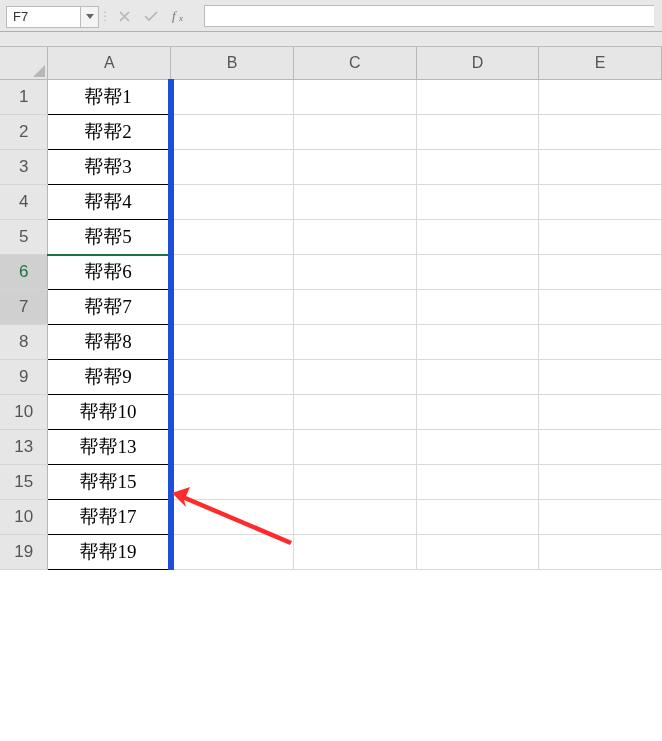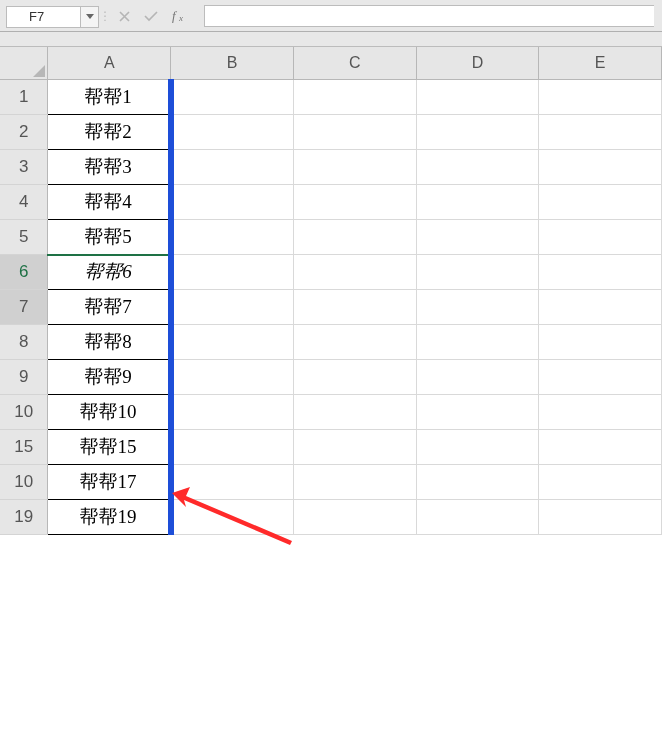--- a/index.html
+++ b/index.html
@@ -30,21 +30,21 @@
     align-items: center;
     height: 23px;
     margin-top: 5px;
   }
   .name-box {
     width: 75px;
     height: 22px;
     background: #ffffff;
     border: 1px solid #bcbcbc;
     box-sizing: border-box;
-    padding: 0 22px;
+    padding: 0 6px;
     font-size: 13px;
     line-height: 20px;
     color: #333;
     text-align: left;
   }
   .name-box-dd {
     width: 18px;
     height: 22px;
     border: 1px solid #bcbcbc;
     border-left: none;
@@ -173,21 +173,20 @@
   tr.hl th.rowhead {
     background: #d0d0d0;
   }
   tr.hl td.cellA {
     background: #ffffff;
   }
 
   
   .sel-top td.cellA {
     border-top: 2px solid #1e7145;
-    font-style: italic;
   }
   .sel-top th.rowhead {
     color: #1e7145;
   }
   .sel-bot td.cellA {
   }
 
   
   .arrow-annot {
     position: absolute;
@@ -320,20 +319,28 @@
     </tr>
     <tr>
       <th class="rowhead">10</th>
       <td class="cell cellA">帮帮10</td>
       <td class="cell"></td>
           <td class="cell"></td>
           <td class="cell"></td>
           <td class="cell"></td>
     </tr>
     <tr>
+      <th class="rowhead">13</th>
+      <td class="cell cellA">帮帮13</td>
+      <td class="cell"></td>
+          <td class="cell"></td>
+          <td class="cell"></td>
+          <td class="cell"></td>
+    </tr>
+    <tr>
       <th class="rowhead">15</th>
       <td class="cell cellA">帮帮15</td>
       <td class="cell"></td>
           <td class="cell"></td>
           <td class="cell"></td>
           <td class="cell"></td>
     </tr>
     <tr>
       <th class="rowhead">10</th>
       <td class="cell cellA">帮帮17</td>

